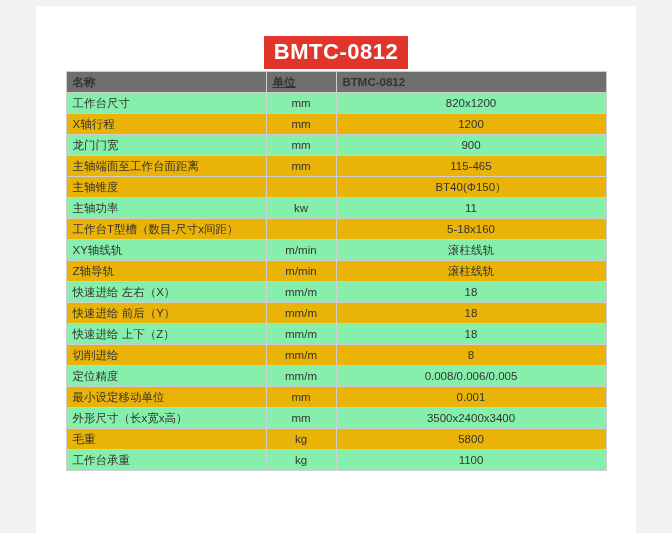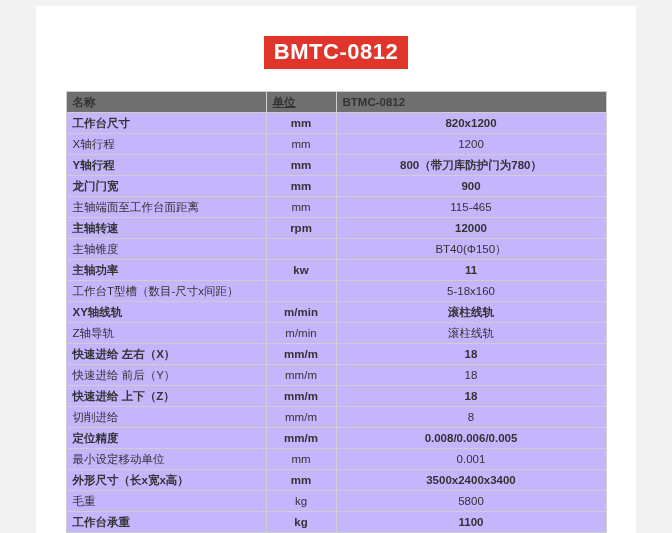--- a/index.html
+++ b/index.html
@@ -22,21 +22,21 @@
     left: 36px;
     top: 6px;
     width: 600px;
     height: 535px;
     background: #ffffff;
     box-sizing: border-box;
   }
   .title-wrap {
     text-align: center;
     padding-top: 30px;
-    padding-bottom: 22px;
+    padding-bottom: 2px;
   }
   .title {
     display: inline-block;
     background: #e0352b;
     color: #ffffff;
     font-size: 22px;
     font-weight: bold;
     letter-spacing: 0.5px;
     padding: 3px 10px 5px 10px;
     line-height: 1.15;
@@ -68,25 +68,24 @@
   thead th.c-unit { width: 70px; text-decoration: underline; }
   thead th.c-val  { width: 270px; }
   td.name {
     text-align: left;
     padding-left: 7px;
   }
   td.unit, td.val {
     text-align: center;
   }
   tr.alt td {
-    background: #c4b5fd;
+    background: #eab308;
   }
   tr.plain td {
-    background: #c4b5fd;
-    font-weight: bold;
+    background: #86efac;
   }
 </style>
 </head>
 <body>
 
 <div class="page">
   <div class="sheet">
 
     <div class="title-wrap">
       <span class="title">BMTC-0812</span>
@@ -105,38 +104,28 @@
           <td class="name">工作台尺寸</td>
           <td class="unit">mm</td>
           <td class="val">820x1200</td>
         </tr>
         <tr class="alt">
           <td class="name">X轴行程</td>
           <td class="unit">mm</td>
           <td class="val">1200</td>
         </tr>
         <tr class="plain">
-          <td class="name">Y轴行程</td>
-          <td class="unit">mm</td>
-          <td class="val">800（带刀库防护门为780）</td>
-        </tr>
-        <tr class="plain">
           <td class="name">龙门门宽</td>
           <td class="unit">mm</td>
           <td class="val">900</td>
         </tr>
         <tr class="alt">
           <td class="name">主轴端面至工作台面距离</td>
           <td class="unit">mm</td>
           <td class="val">115-465</td>
-        </tr>
-        <tr class="plain">
-          <td class="name">主轴转速</td>
-          <td class="unit">rpm</td>
-          <td class="val">12000</td>
         </tr>
         <tr class="alt">
           <td class="name">主轴锥度</td>
           <td class="unit"></td>
           <td class="val">BT40(Φ150）</td>
         </tr>
         <tr class="plain">
           <td class="name">主轴功率</td>
           <td class="unit">kw</td>
           <td class="val">11</td>

